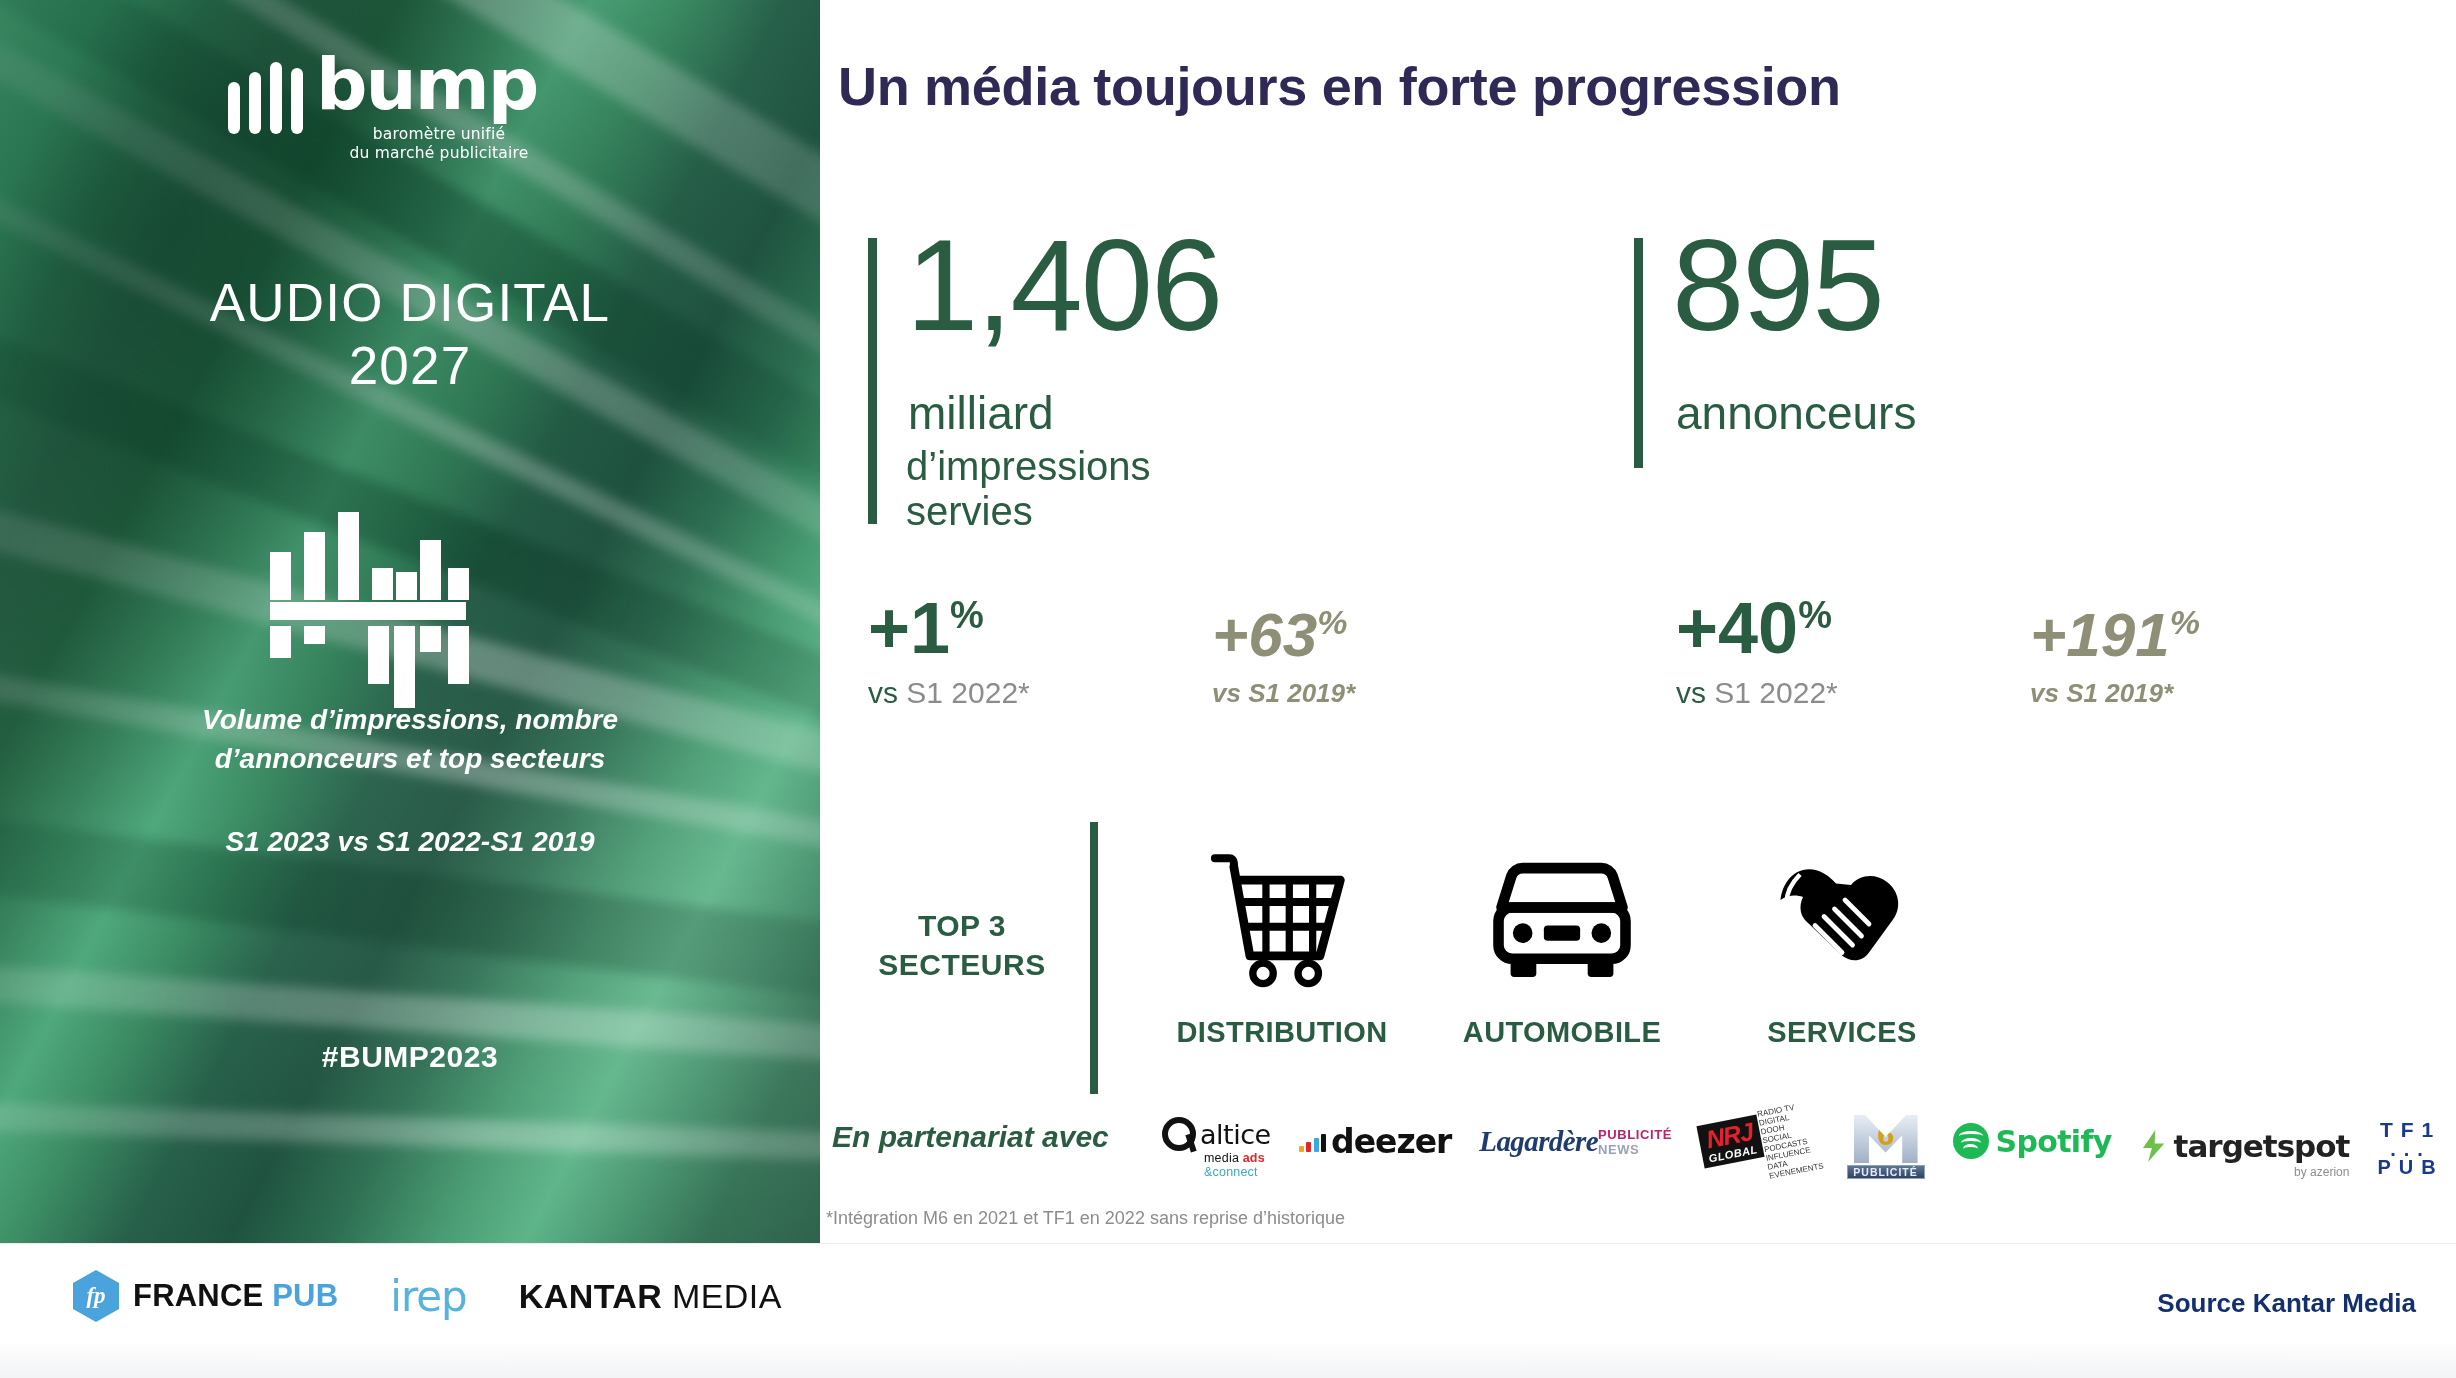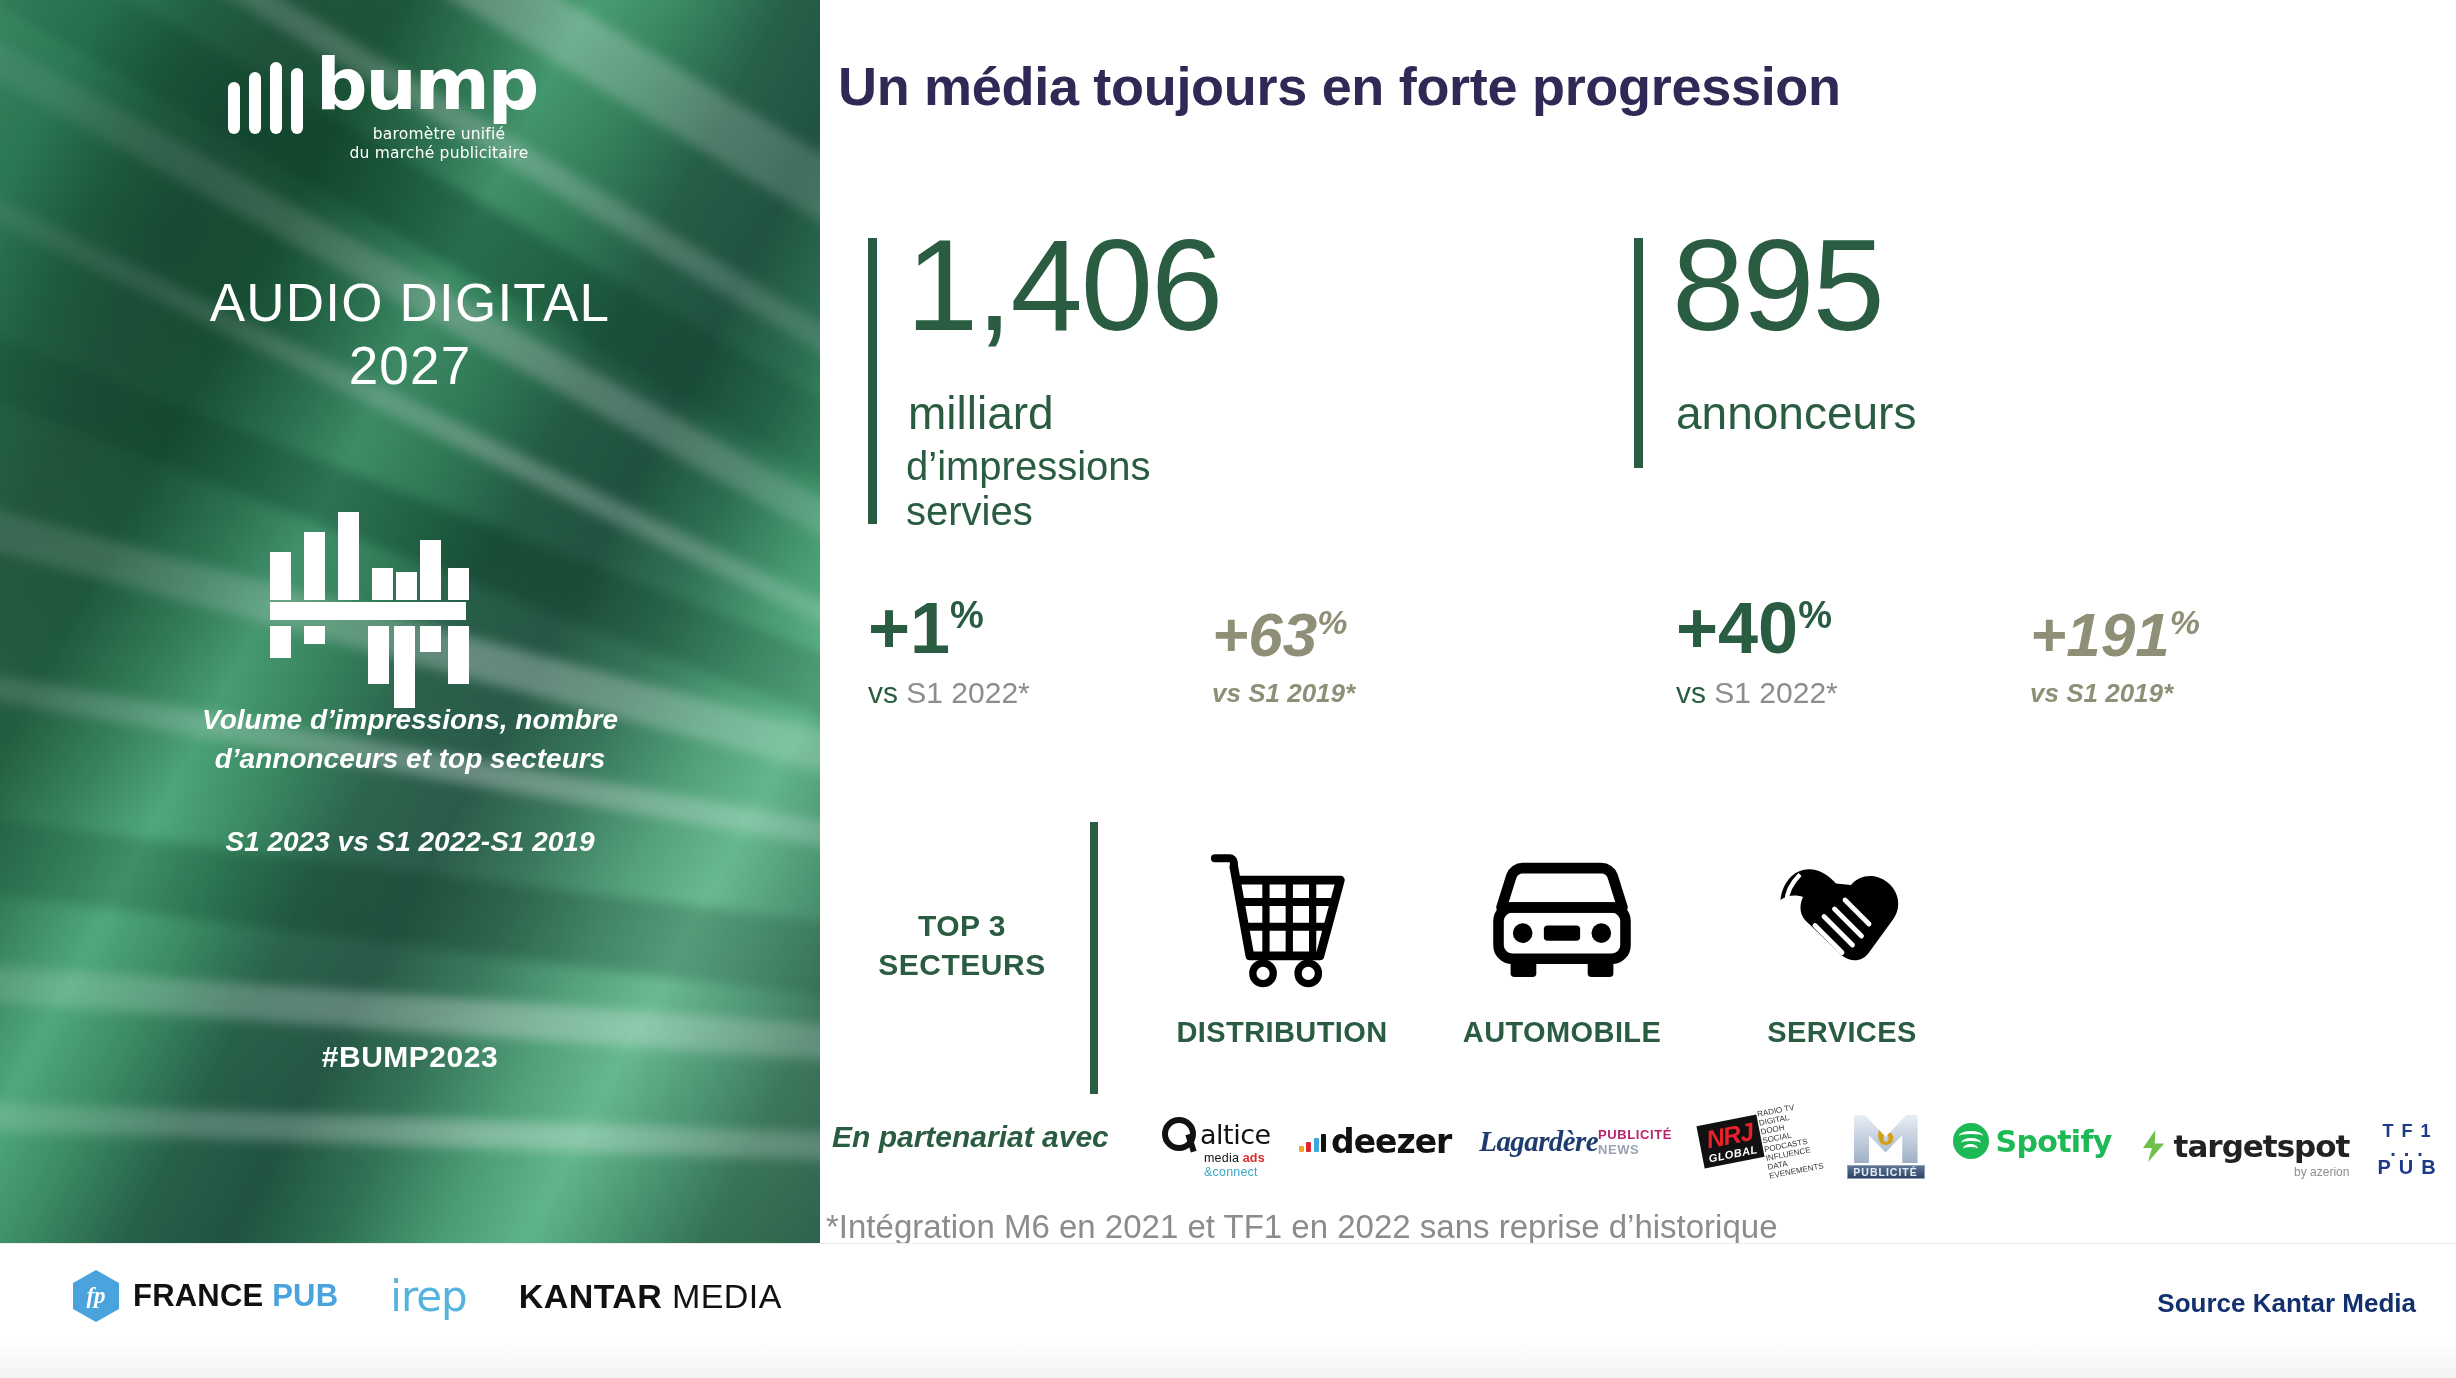--- a/index.html
+++ b/index.html
@@ -242,27 +242,27 @@
   .lg-tgt .r { display: flex; align-items: center; gap: 6px; }
   .lg-tgt .bolt {
     width: 28px; height: 32px; background: #6dc04a;
     clip-path: polygon(56% 0, 12% 56%, 44% 56%, 30% 100%, 88% 42%, 54% 42%);
   }
   .lg-tgt .wm { font-size: 31px; font-weight: 700; color: #222; letter-spacing: -1px; font-family: "DejaVu Sans", sans-serif; }
   .lg-tgt .by { font-size: 12px; color: #8d8d8d; margin-top: 1px; }
 
   
   .lg-tf1 { flex-direction: column; align-items: center; color: #1b3a8a; font-weight: 700; }
-  .lg-tf1 .r1 { font-size: 18px; letter-spacing: 8px; }
+  .lg-tf1 .r1 { font-size: 21px; letter-spacing: 8px; }
   .lg-tf1 .dots { font-size: 20px; letter-spacing: 8px; line-height: .7; }
   .lg-tf1 .r2 { font-size: 20px; letter-spacing: 8px; }
 
   .footnote {
     position: absolute; left: 826px; top: 1208px;
-    font-size: 33px; color: #8c8c8c;
+    font-size: 18px; color: #8c8c8c;
   }
 
   
   .footer {
     position: absolute; left: 0; top: 1243px; width: 2456px; height: 135px;
     background: linear-gradient(180deg,#ffffff 0%, #ffffff 72%, #f2f3f5 100%);
     border-top: 1px solid #ebedee;
   }
   .footer .brands { position: absolute; left: 40px; top: 26px; display: flex; align-items: center; gap: 52px; padding-left: 33px; }
   .fb-fp { display: flex; align-items: center; gap: 14px; }

